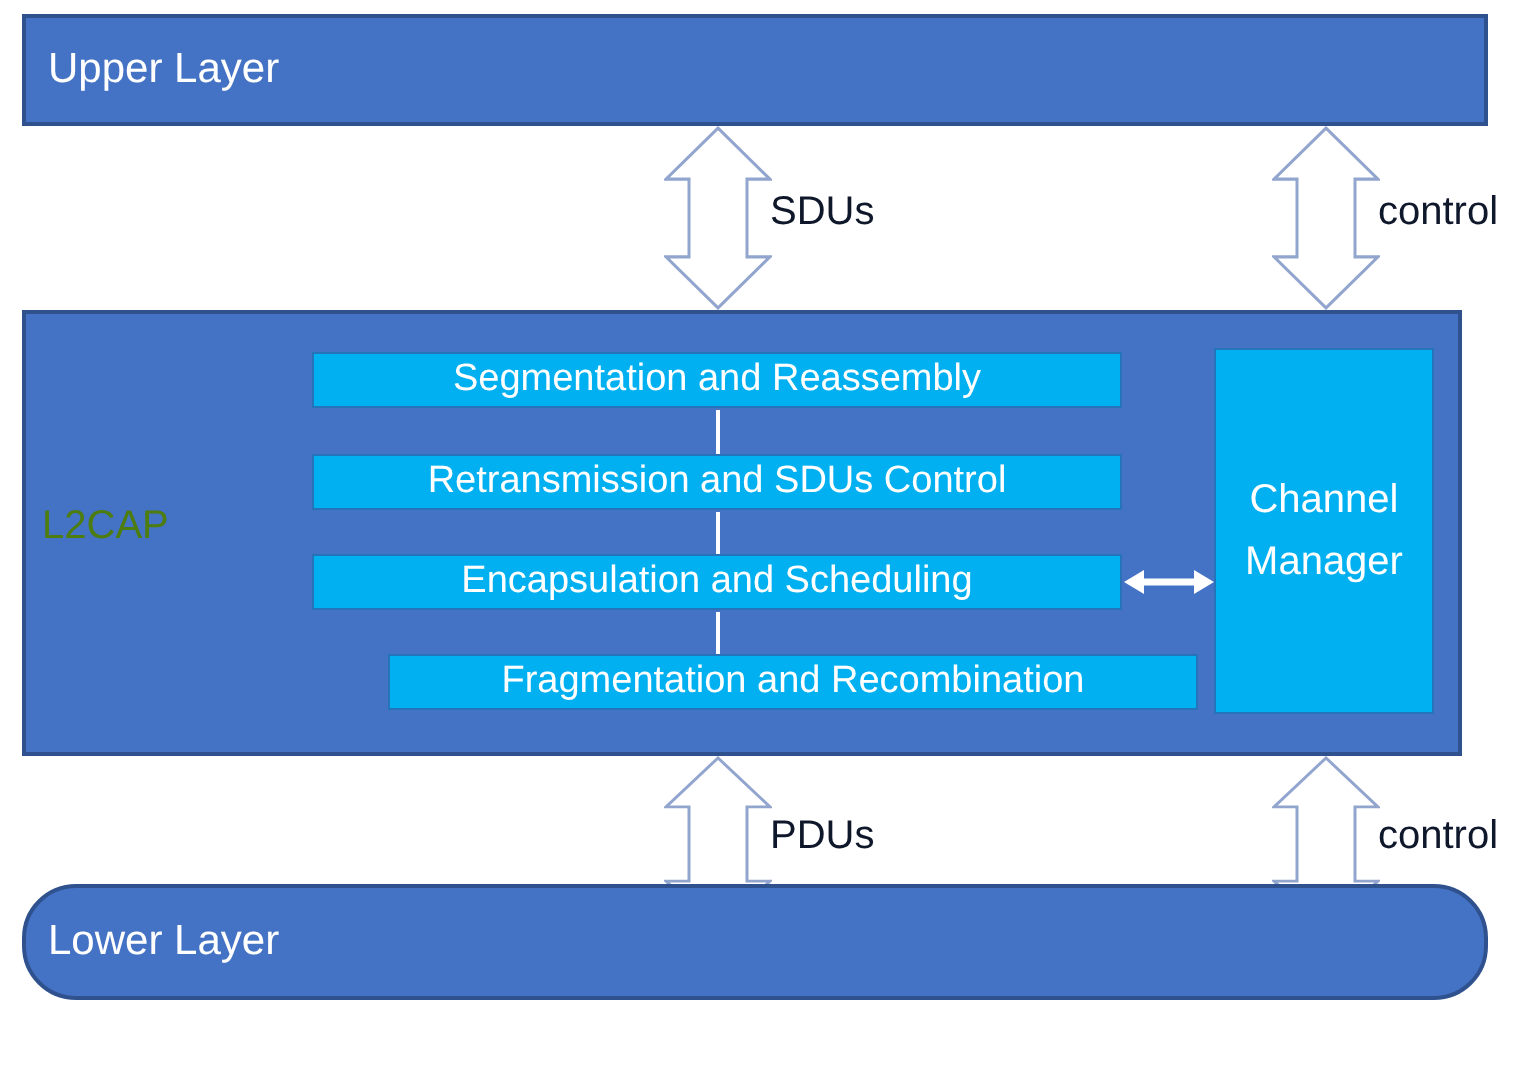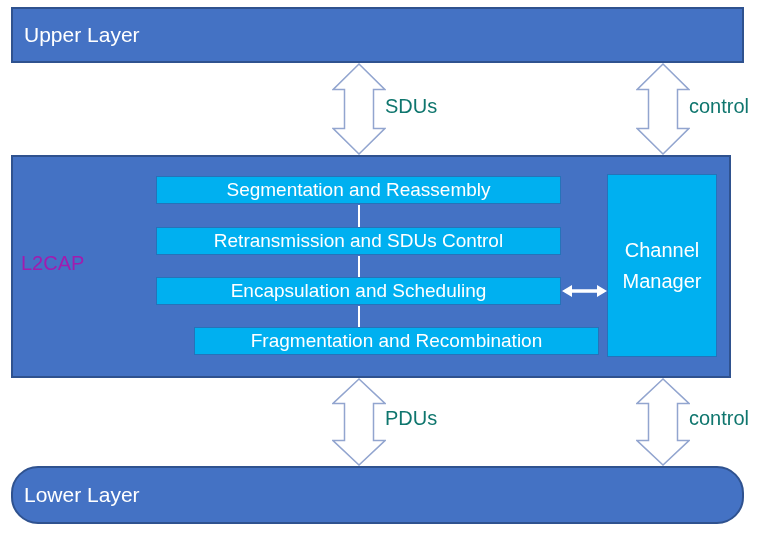--- a/index.html
+++ b/index.html
@@ -22,35 +22,35 @@
     background: #4472C4;
     border: 2px solid #2F528F;
     color: #ffffff;
     font-size: 21px;
     display: flex;
     align-items: center;
     padding-left: 11px;
     box-sizing: content-box;
   }
   .upper-bar { top: 7px; height: 52px; }
-  .lower-bar { top: 466px; height: 54px; border-radius: 27px; }
+  .lower-bar { top: 442px; height: 54px; border-radius: 27px; }
   .l2cap-box {
     position: absolute;
     left: 11px;
     top: 155px;
     width: 716px;
     height: 219px;
     background: #4472C4;
     border: 2px solid #2F528F;
   }
   .l2cap-label {
     position: absolute;
     left: 21px;
     top: 252px;
-    color: #a21caf;
+    color: #4d7c0f;
     font-size: 20px;
   }
   .func-box {
     position: absolute;
     left: 156px;
     width: 403px;
     height: 26px;
     background: #00B0F0;
     border: 1.5px solid #2573B9;
     color: #ffffff;
@@ -91,21 +91,21 @@
   }
   .cm-text { width: 90px; }
   .updown-arrow { position: absolute; width: 54px; }
   .ua-1 { left: 332px; top: 63px;  height: 92px; }
   .ua-2 { left: 636px; top: 63px;  height: 92px; }
   .ua-3 { left: 332px; top: 378px; height: 88px; }
   .ua-4 { left: 636px; top: 378px; height: 88px; }
   .h-arrow { position: absolute; left: 562px; top: 284px; width: 45px; height: 14px; }
   .flow-label {
     position: absolute;
-    color: #0f766e;
+    color: #0f172a;
     font-size: 20px;
     height: 26px;
     line-height: 26px;
   }
   .fl-sdus    { left: 385px; top: 93px; }
   .fl-ctl-top { left: 689px; top: 93px; }
   .fl-pdus    { left: 385px; top: 405px; }
   .fl-ctl-bot { left: 689px; top: 405px; }
 </style>
 </head>

